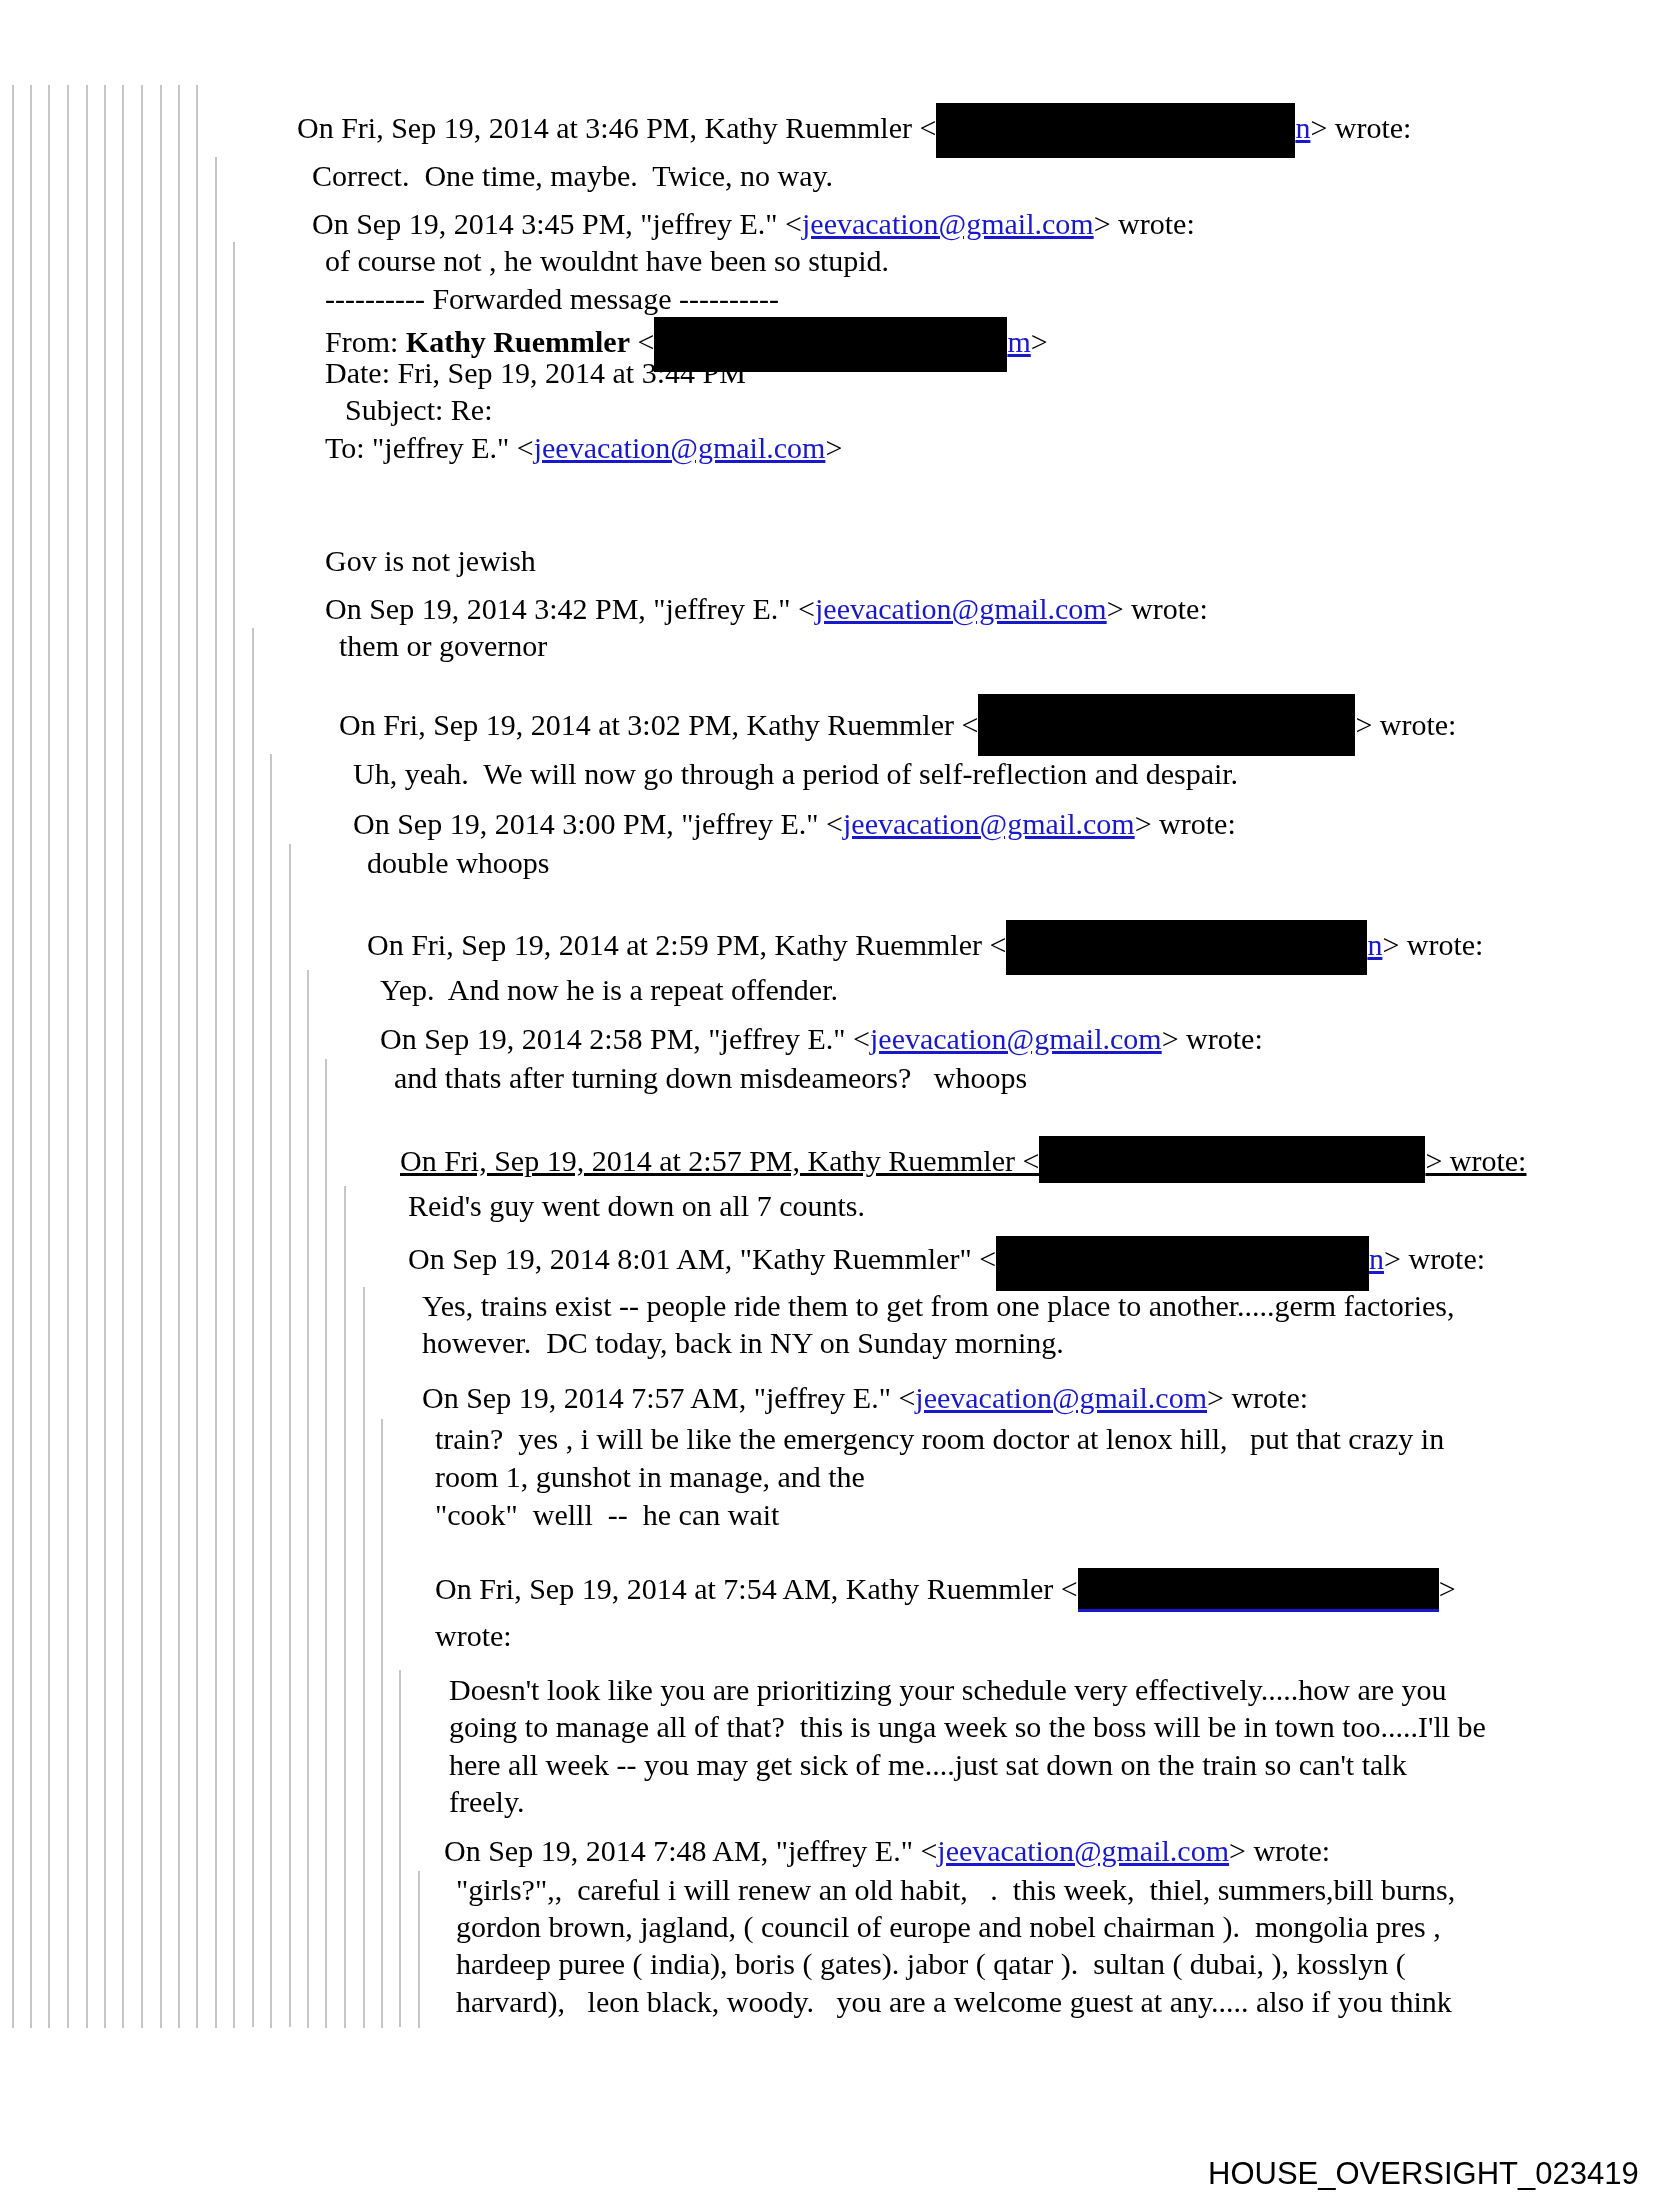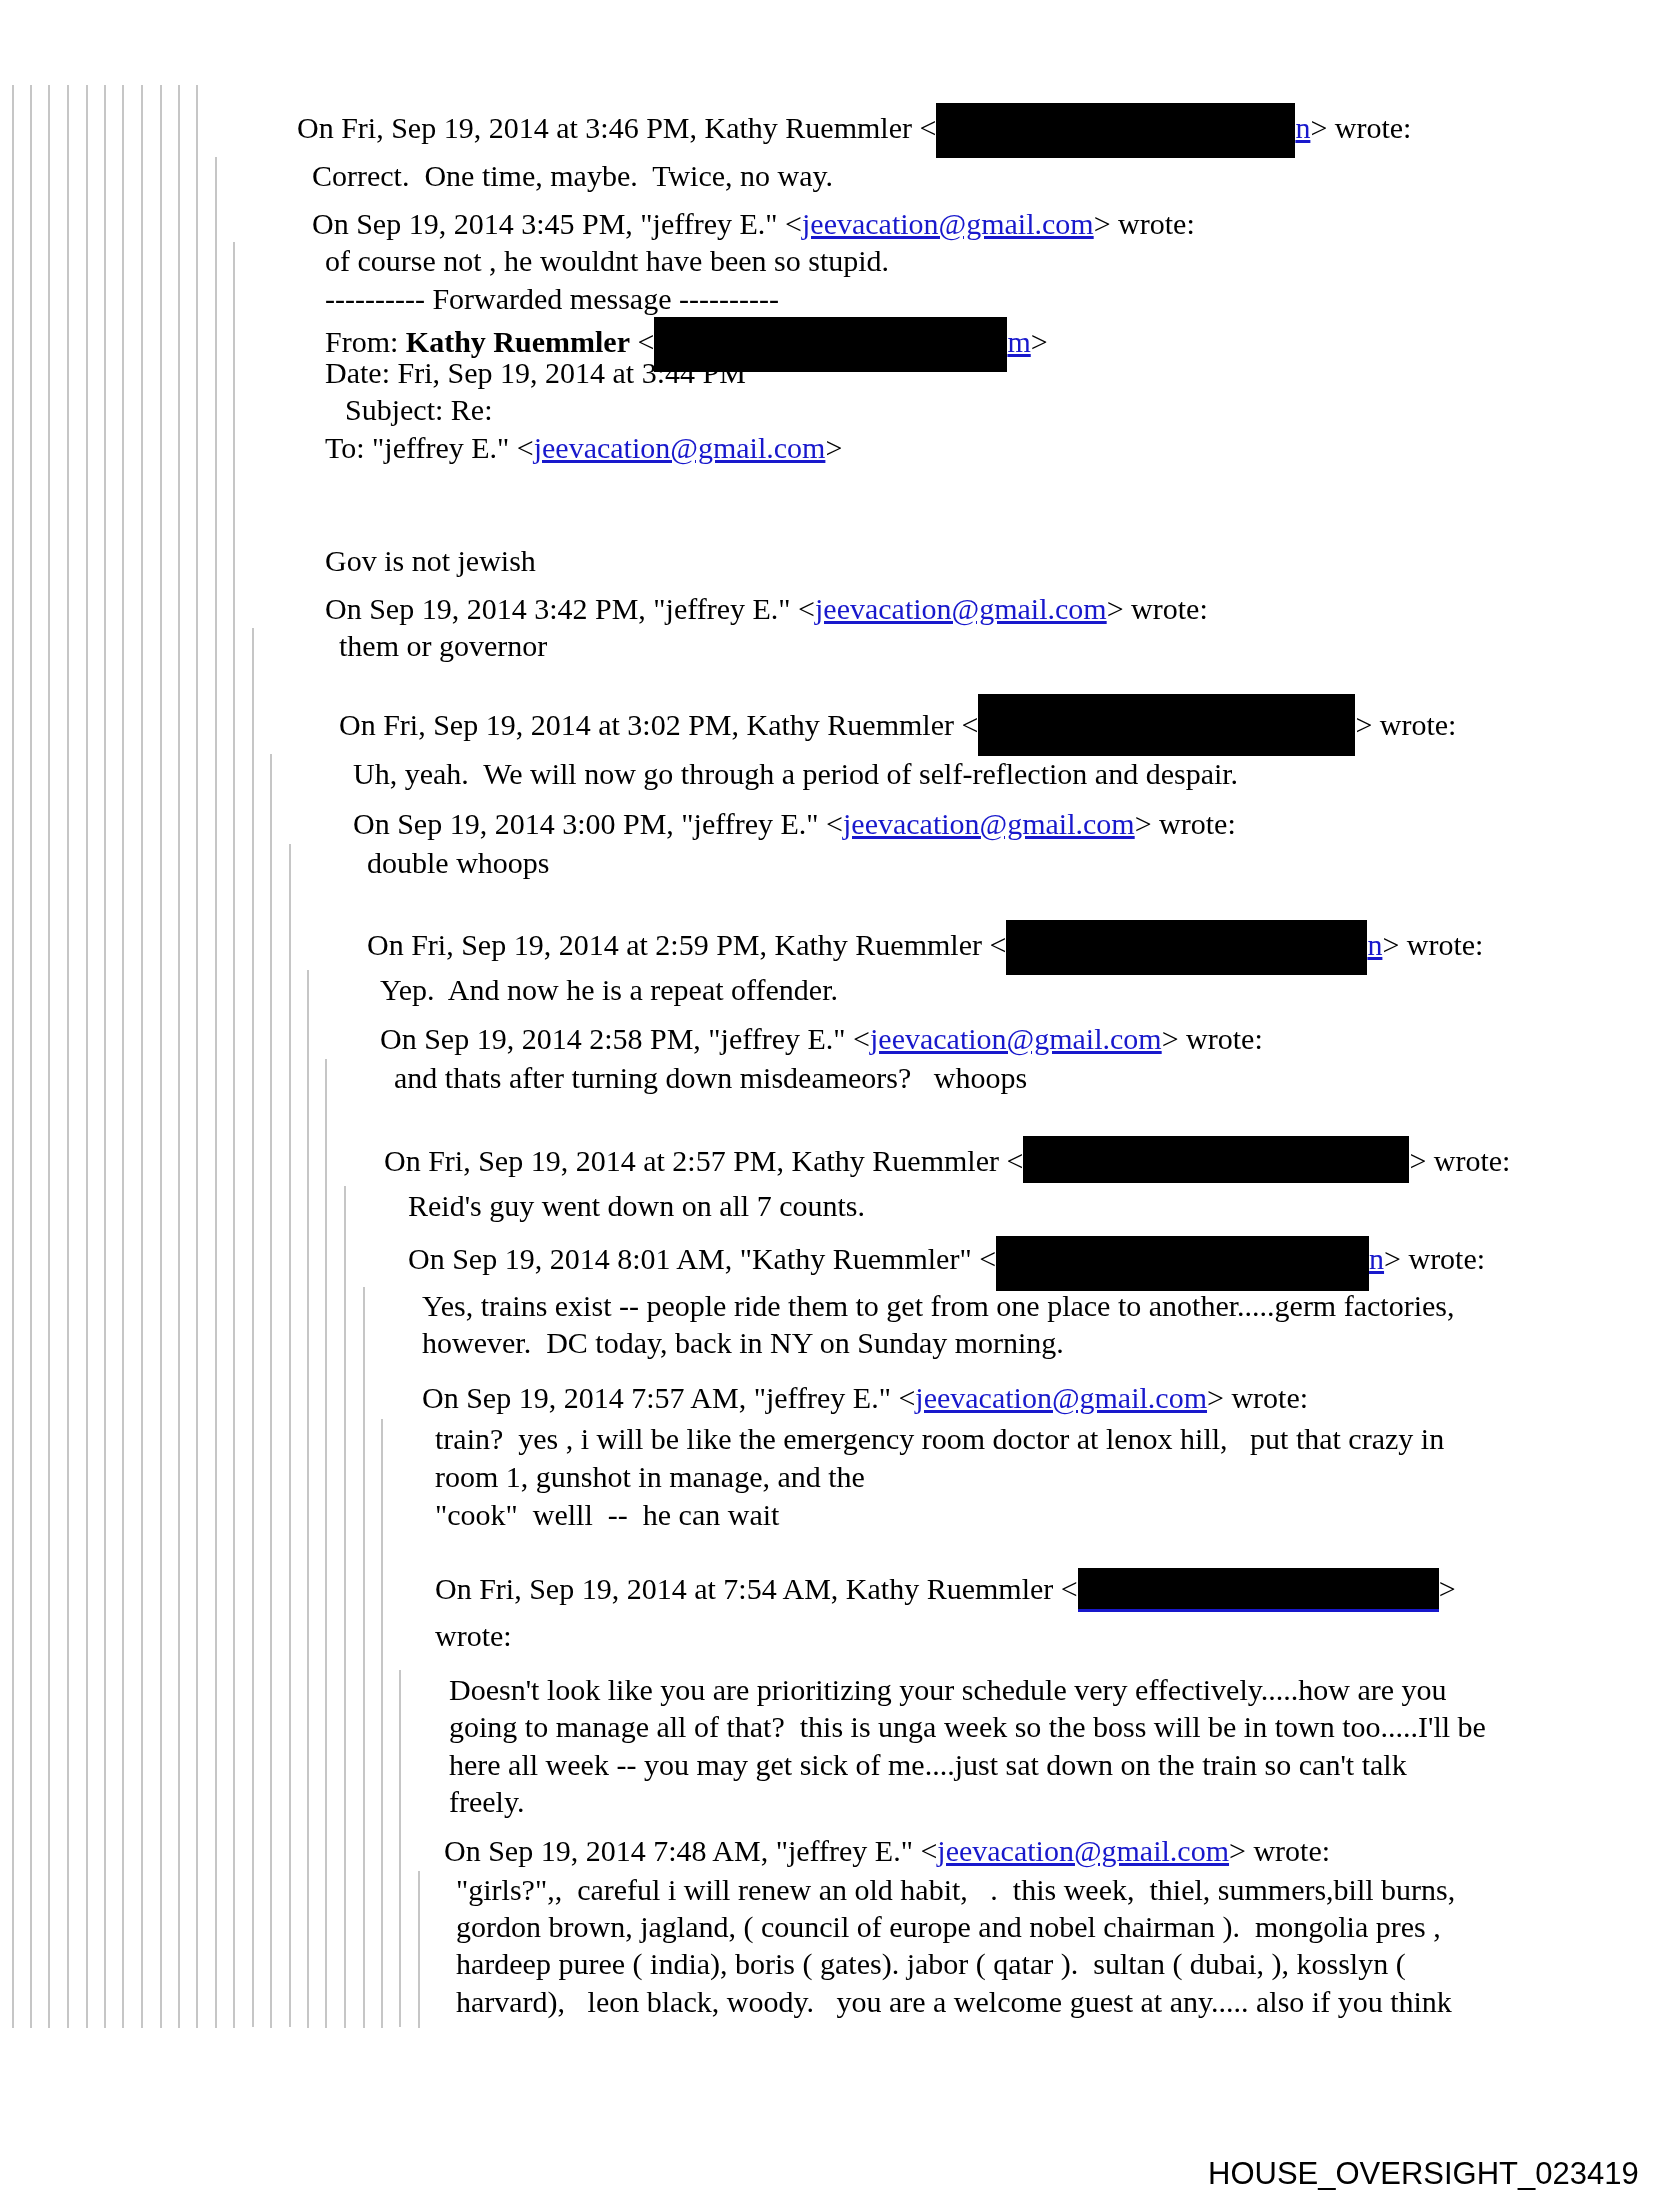--- a/index.html
+++ b/index.html
@@ -79,21 +79,21 @@
 
   <div class="line" style="top:805px; left:353px;"><span>On Sep 19, 2014 3:00 PM, "jeffrey E." &lt;</span><a class="link">jeevacation@gmail.com</a><span>&gt; wrote:</span></div>
   <div class="line" style="top:844px; left:367px;">double whoops</div>
 
   <div class="line" style="top:920px; left:367px;"><span>On Fri, Sep 19, 2014 at 2:59 PM, Kathy Ruemmler &lt;</span><span class="redact tall" style="width:361px;"></span><a class="link">n</a><span>&gt; wrote:</span></div>
   <div class="line" style="top:971px; left:380px;">Yep.  And now he is a repeat offender.</div>
 
   <div class="line" style="top:1020px; left:380px;"><span>On Sep 19, 2014 2:58 PM, "jeffrey E." &lt;</span><a class="link">jeevacation@gmail.com</a><span>&gt; wrote:</span></div>
   <div class="line" style="top:1059px; left:394px;">and thats after turning down misdeameors?   whoops</div>
 
-  <div class="line" style="top:1136px; left:384px;"><span>On Fri, Sep 19, 2014 at 2:57 PM, Kathy Ruemmler &lt;</span><span class="redact" style="width:386px; height:47px; vertical-align:-11.8px;"></span><span>&gt; wrote:</span></div>
+  <div class="line" style="top:1136px; left:400px;text-decoration:underline;"><span>On Fri, Sep 19, 2014 at 2:57 PM, Kathy Ruemmler &lt;</span><span class="redact" style="width:386px; height:47px; vertical-align:-11.8px;"></span><span>&gt; wrote:</span></div>
   <div class="line" style="top:1187px; left:408px;">Reid's guy went down on all 7 counts.</div>
 
   <div class="line" style="top:1236px; left:408px;"><span>On Sep 19, 2014 8:01 AM, "Kathy Ruemmler" &lt;</span><span class="redact" style="width:373px; height:55px; vertical-align:-22px;"></span><a class="link">n</a><span>&gt; wrote:</span></div>
   <div class="line" style="top:1287px; left:422px;">Yes, trains exist -- people ride them to get from one place to another.....germ factories,</div>
   <div class="line" style="top:1324px; left:422px;">however.  DC today, back in NY on Sunday morning.</div>
 
   <div class="line" style="top:1379px; left:422px;"><span>On Sep 19, 2014 7:57 AM, "jeffrey E." &lt;</span><a class="link">jeevacation@gmail.com</a><span>&gt; wrote:</span></div>
   <div class="line" style="top:1420px; left:435px;">train?  yes , i will be like the emergency room doctor at lenox hill,   put that crazy in</div>
   <div class="line" style="top:1458px; left:435px;">room 1, gunshot in manage, and the</div>
   <div class="line" style="top:1496px; left:435px;">"cook"  welll  --  he can wait</div>

